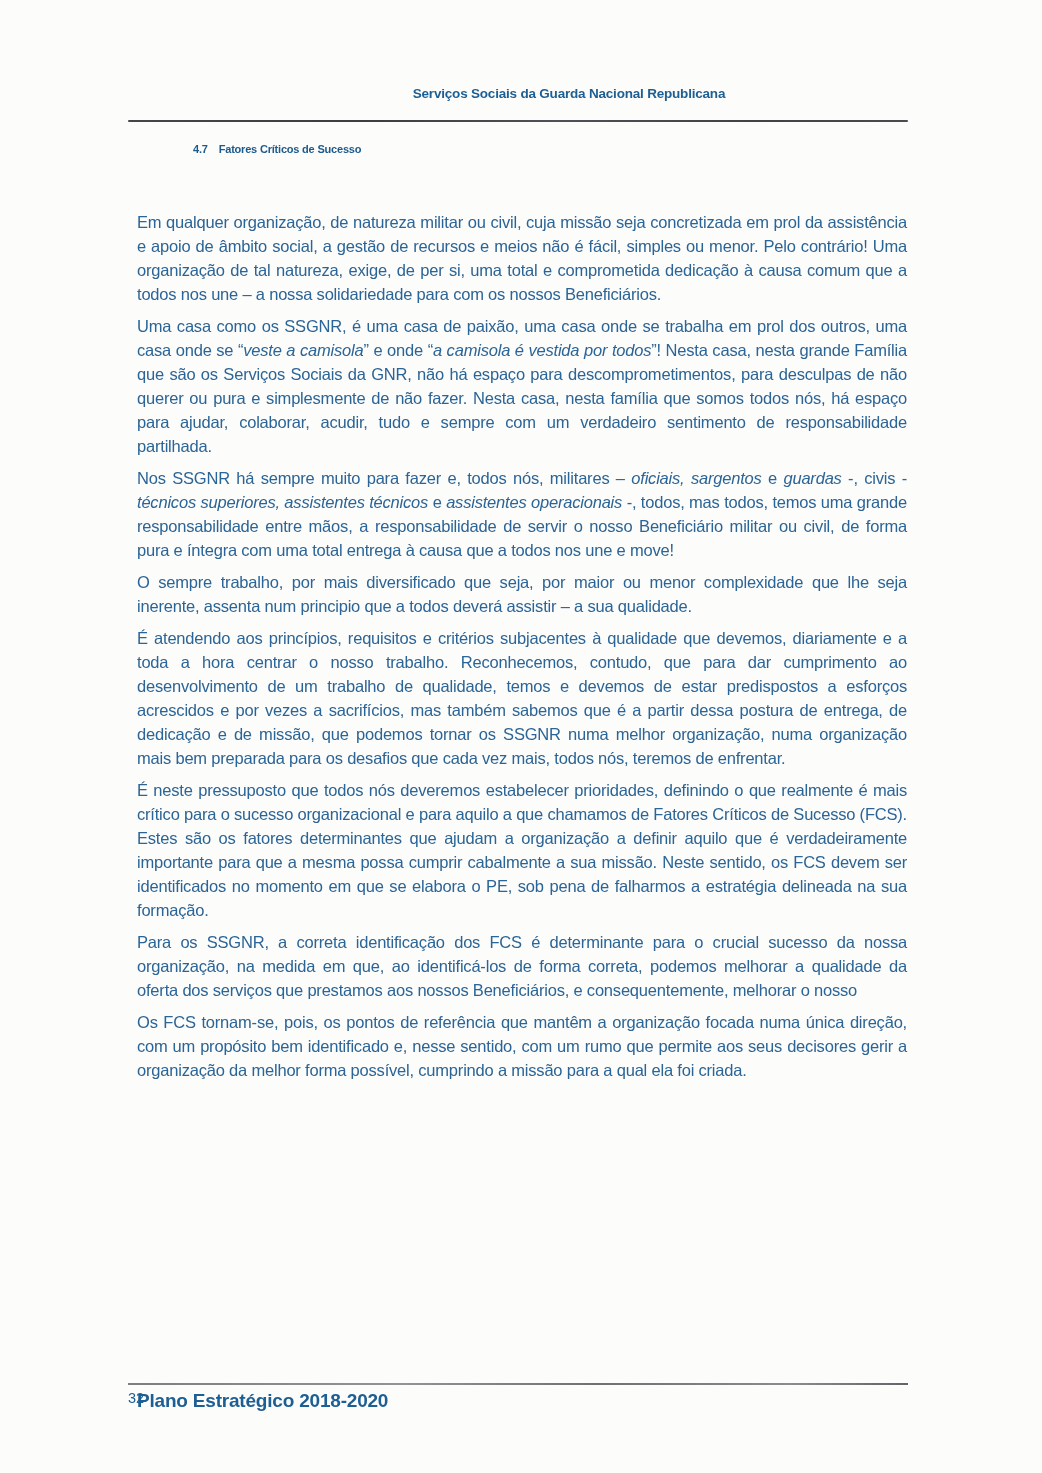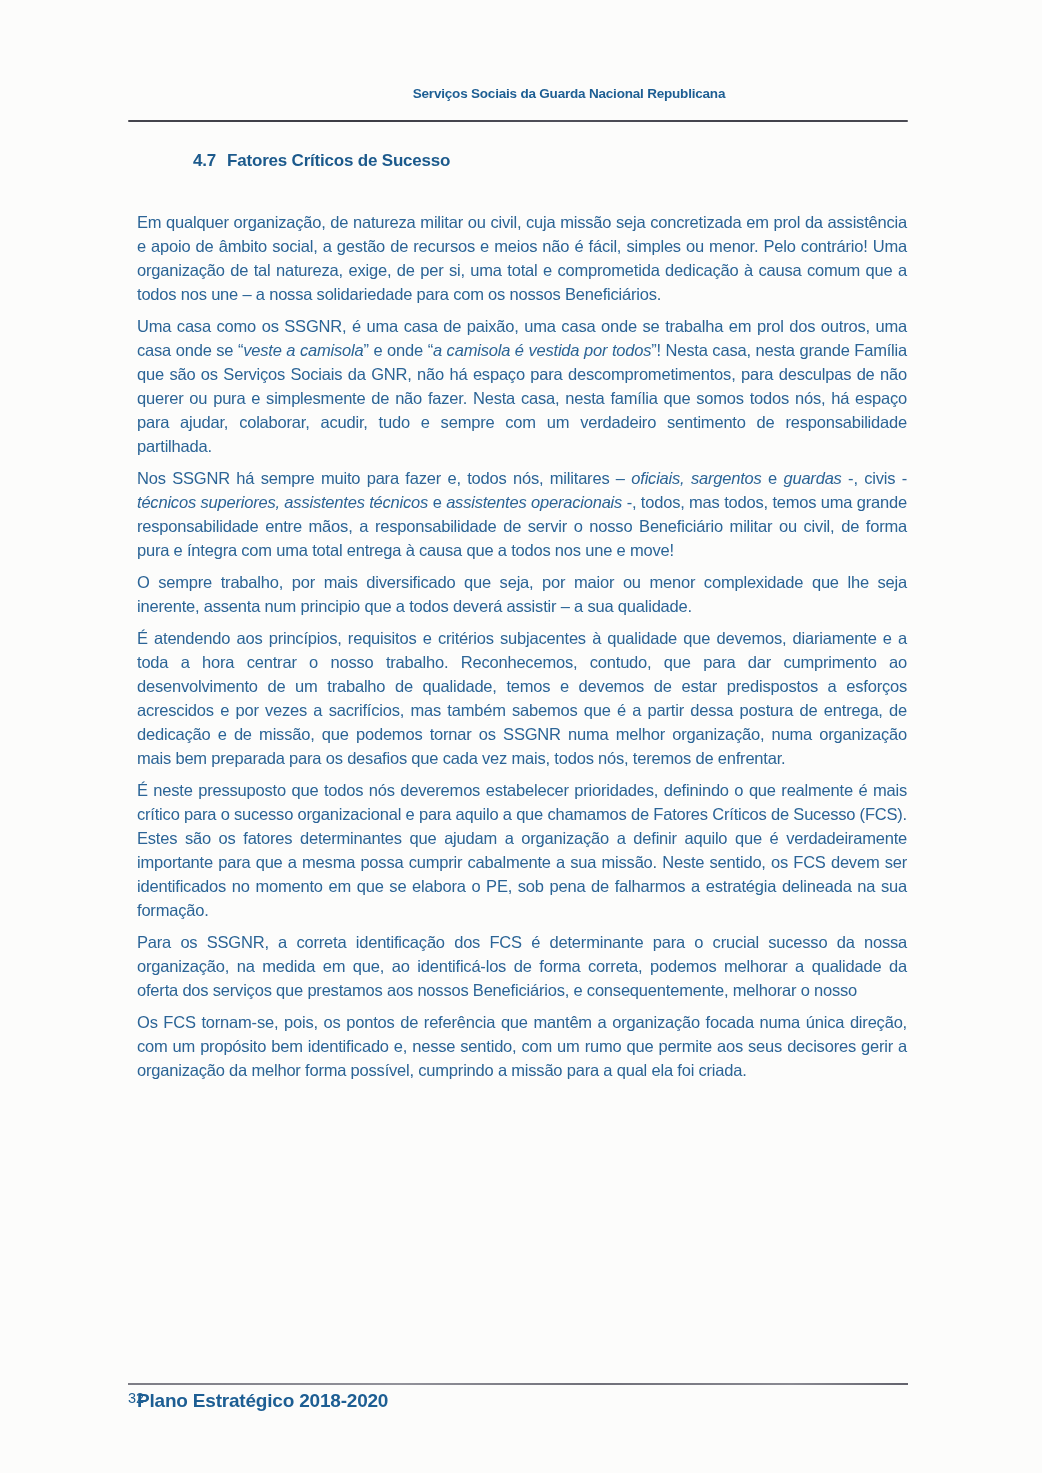--- a/index.html
+++ b/index.html
@@ -37,25 +37,24 @@
     width: 780px;
     height: 2px;
     background: linear-gradient(90deg, #45454d 0%, #3c3c44 30%, #50505a 55%, #41414a 80%, #4a4a52 100%);
     border-radius: 1px;
   }
   
   .section-heading {
     position: absolute;
     top: 143px;
     left: 193px;
-    font-size: 17px;
+    font-size: 11px;
     font-weight: bold;
     letter-spacing: -0.2px;
     color: #1c5a8c;
-    margin-top: 8px;
   }
   .section-heading .num { margin-right: 11px; }
   
   .doc-body {
     position: absolute;
     top: 210px;
     left: 137px;
     width: 770px;
     color: #2b6496;
     font-size: 16.5px;

